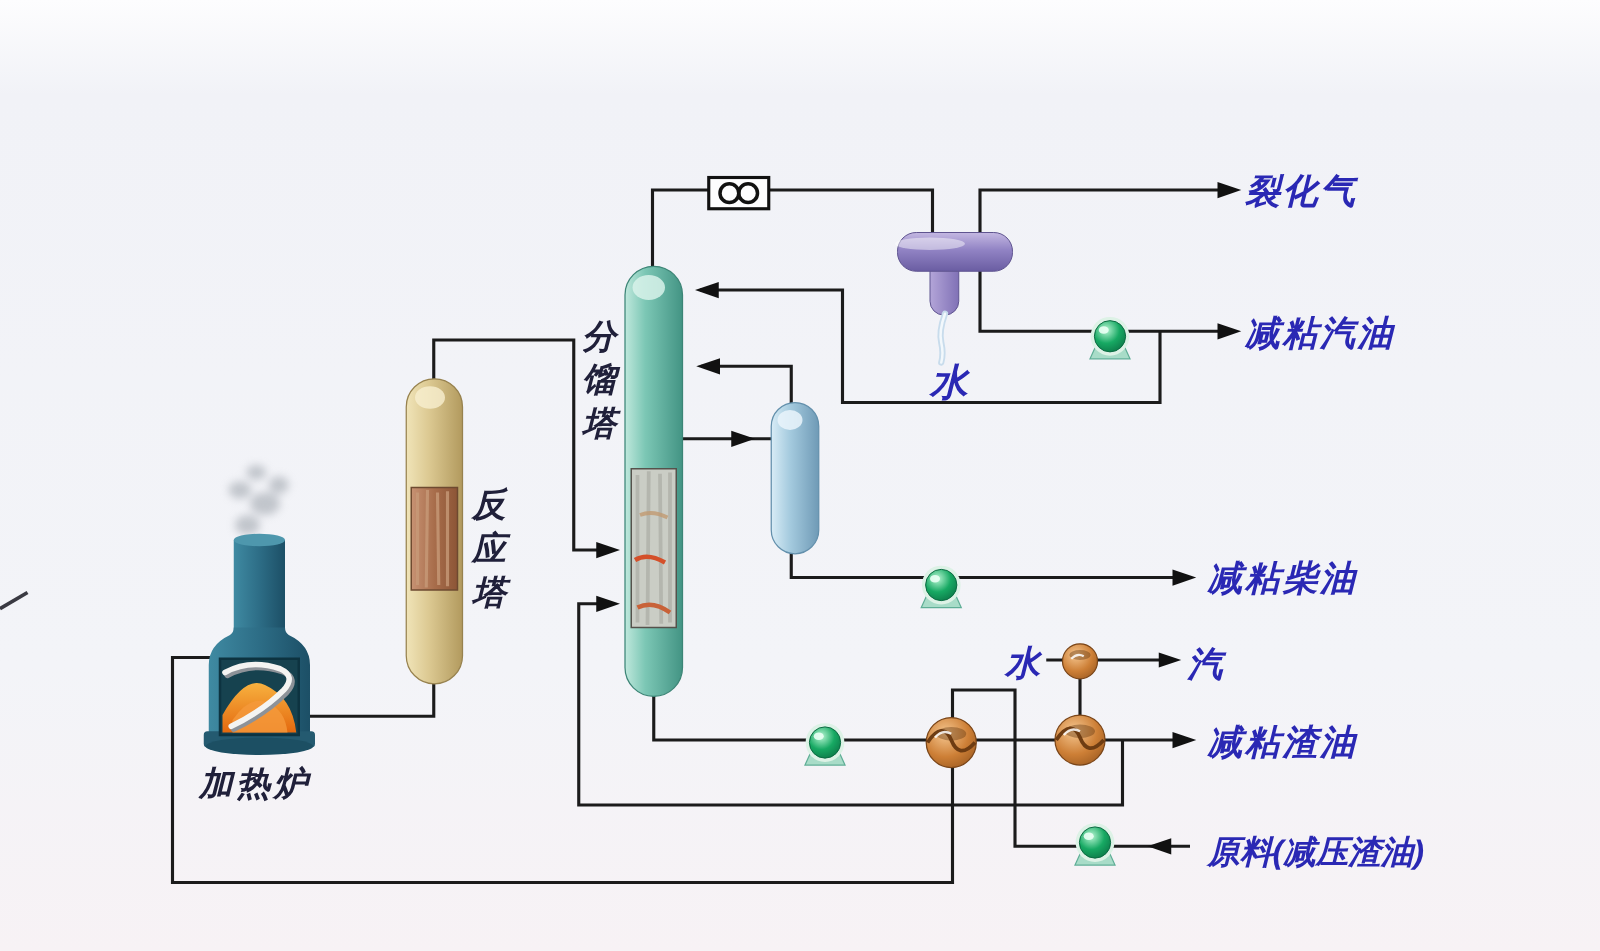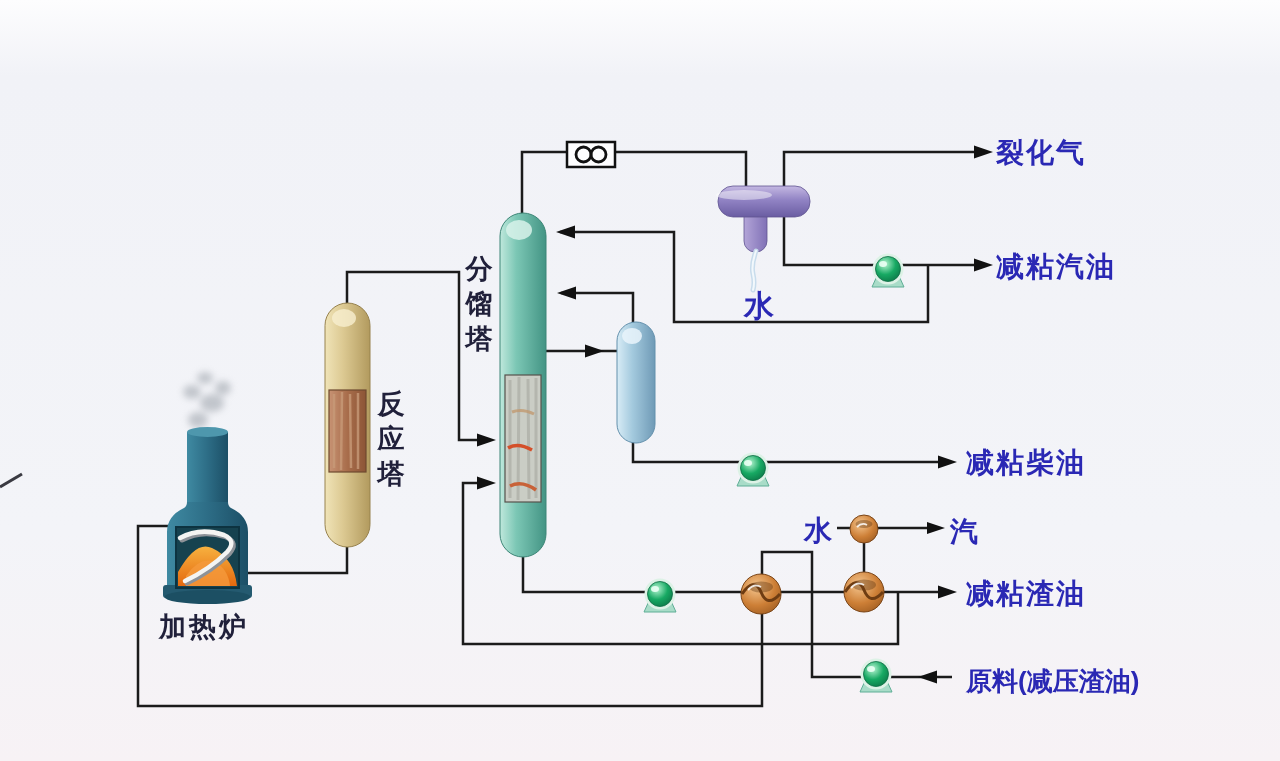--- a/index.html
+++ b/index.html
@@ -1,21 +1,21 @@
 <!DOCTYPE html>
 <html><head>
 <meta charset="utf-8">
 <style>
   html,body{margin:0;padding:0;}
   body{
     width:1280px;height:761px;overflow:hidden;
     font-family:"Liberation Sans","DejaVu Sans",sans-serif;
     background:linear-gradient(180deg,#fdfdfe 0%,#f1f2f7 10%,#f3f4f8 70%,#f7f2f5 100%);
   }
-  .stage{position:relative;width:1280px;height:618px;}
+  .stage{position:relative;width:1280px;height:618px;font-style:italic;}
   svg{position:absolute;left:0;top:0;}
   text{font-family:"Liberation Sans","DejaVu Sans",sans-serif;font-weight:bold;}
   .stream-label{fill:#2a28b4;}
   .equip-label{fill:#20203a;}
 </style>
 </head>
 <body>
 
 <div class="stage">
 <svg width="1280" height="761" viewBox="0 0 1280 761">

